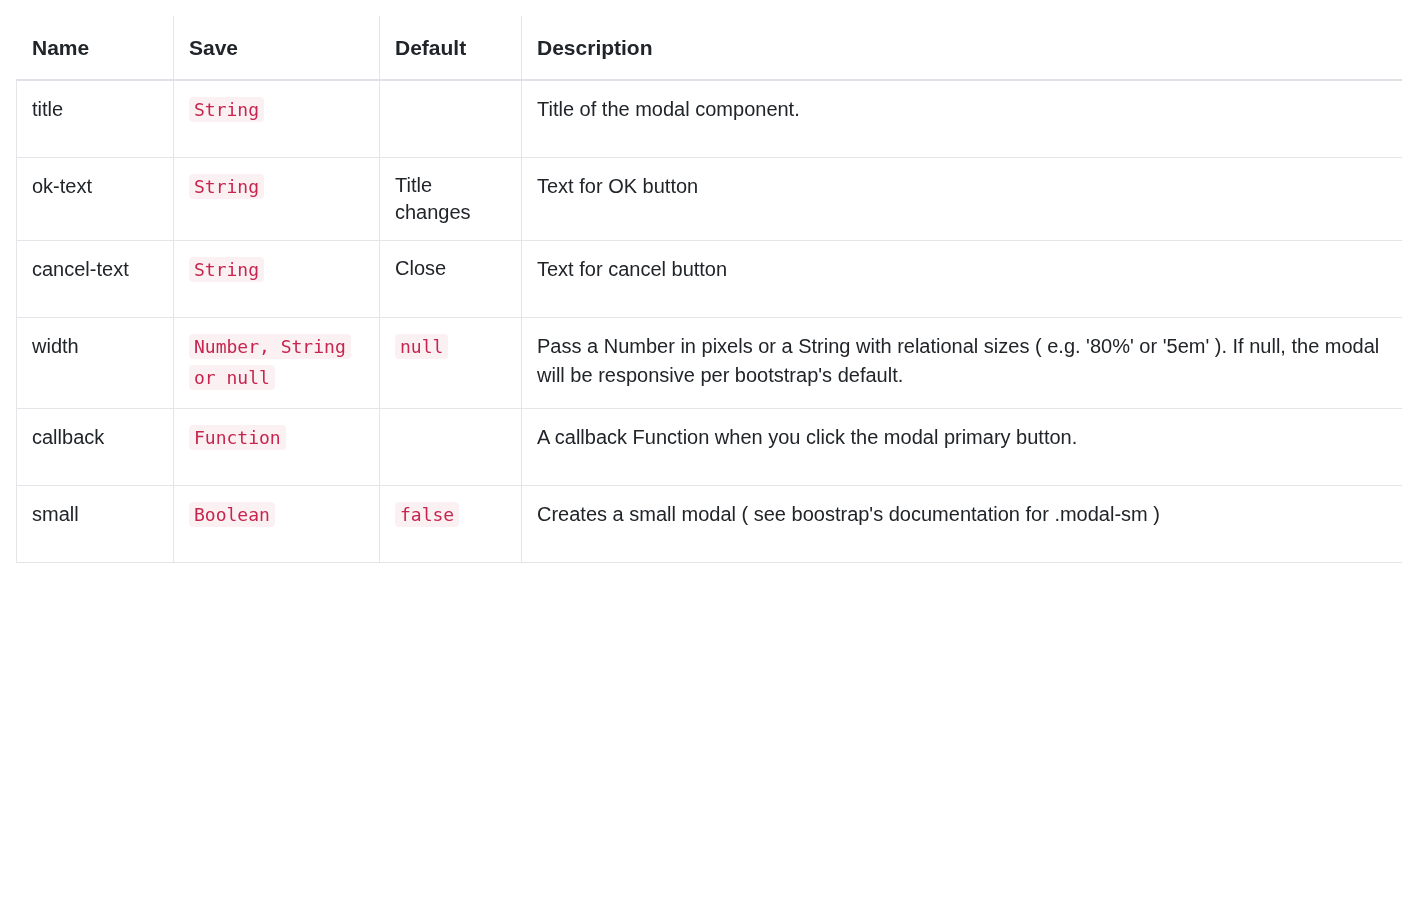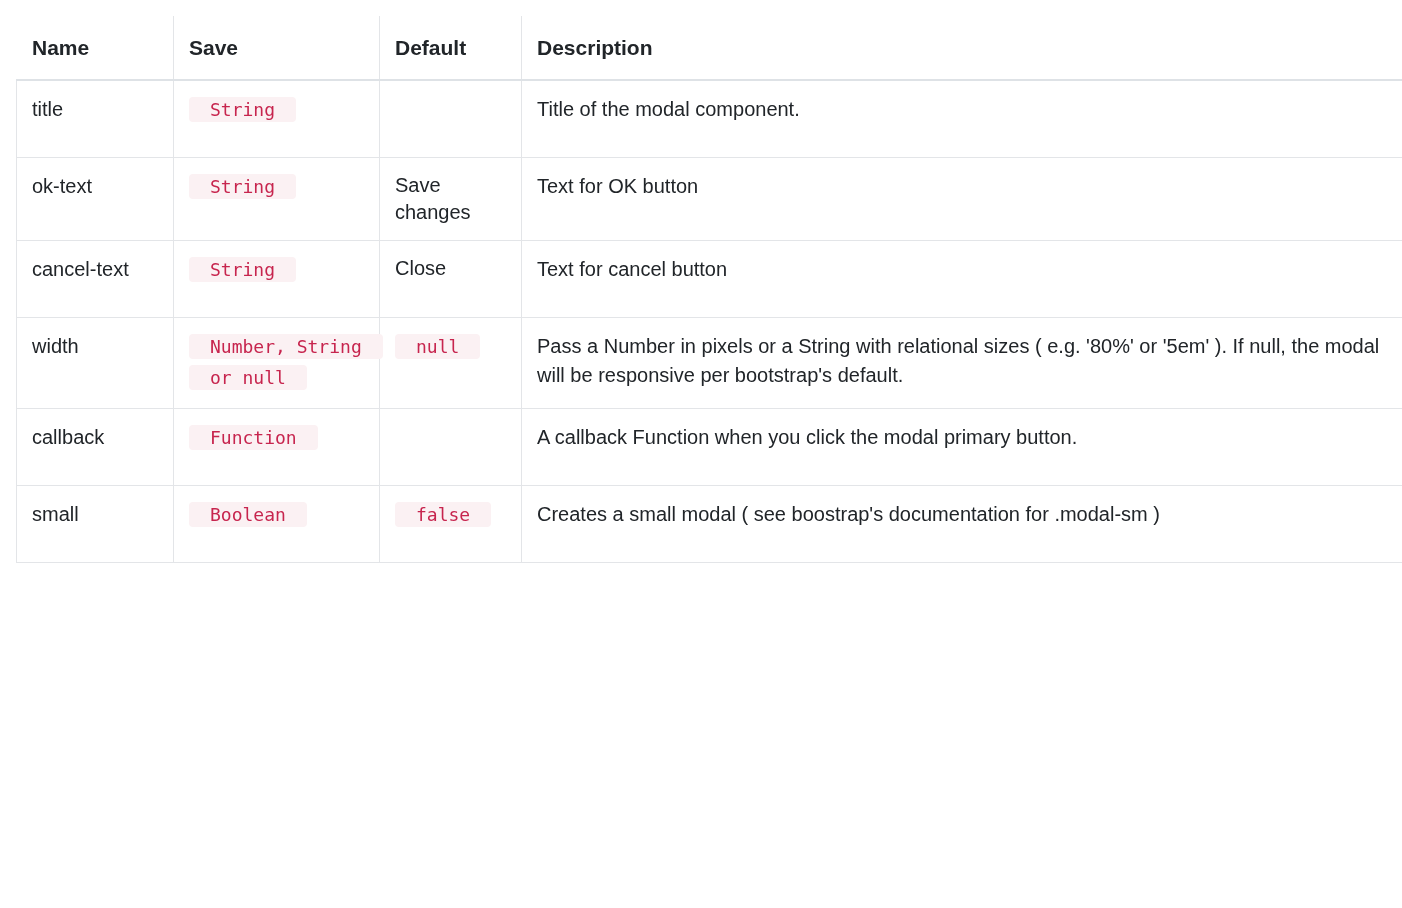--- a/index.html
+++ b/index.html
@@ -61,21 +61,21 @@
   table.props tbody tr:first-child td { border-top: none; }
 
   table.props tbody td { height: 48px; border-radius: 23px; }
 
   
   code.tok {
     font-family: "DejaVu Sans Mono", "Liberation Mono", monospace;
     font-size: 18px;
     color: #c7254e;
     background-color: #fbf1f3;
-    padding: 2px 21px;
+    padding: 2px 5px;
     border-radius: 4px;
     box-decoration-break: clone;
     -webkit-box-decoration-break: clone;
     white-space: normal;
     line-height: 1.72;
   }
 
   td.type-cell, td.def-cell { line-height: 1.35; }
 </style>
 </head>
@@ -100,21 +100,21 @@
     <tbody>
         <tr>
           <td class="name-cell">title</td>
           <td class="type-cell"><code class="tok">String</code></td>
           <td class="def-cell"></td>
           <td class="desc-cell">Title of the modal component.</td>
         </tr>
         <tr>
           <td class="name-cell">ok-text</td>
           <td class="type-cell"><code class="tok">String</code></td>
-          <td class="def-cell">Save changes</td>
+          <td class="def-cell">Title changes</td>
           <td class="desc-cell">Text for OK button</td>
         </tr>
         <tr>
           <td class="name-cell">cancel-text</td>
           <td class="type-cell"><code class="tok">String</code></td>
           <td class="def-cell">Close</td>
           <td class="desc-cell">Text for cancel button</td>
         </tr>
         <tr>
           <td class="name-cell">width</td>

